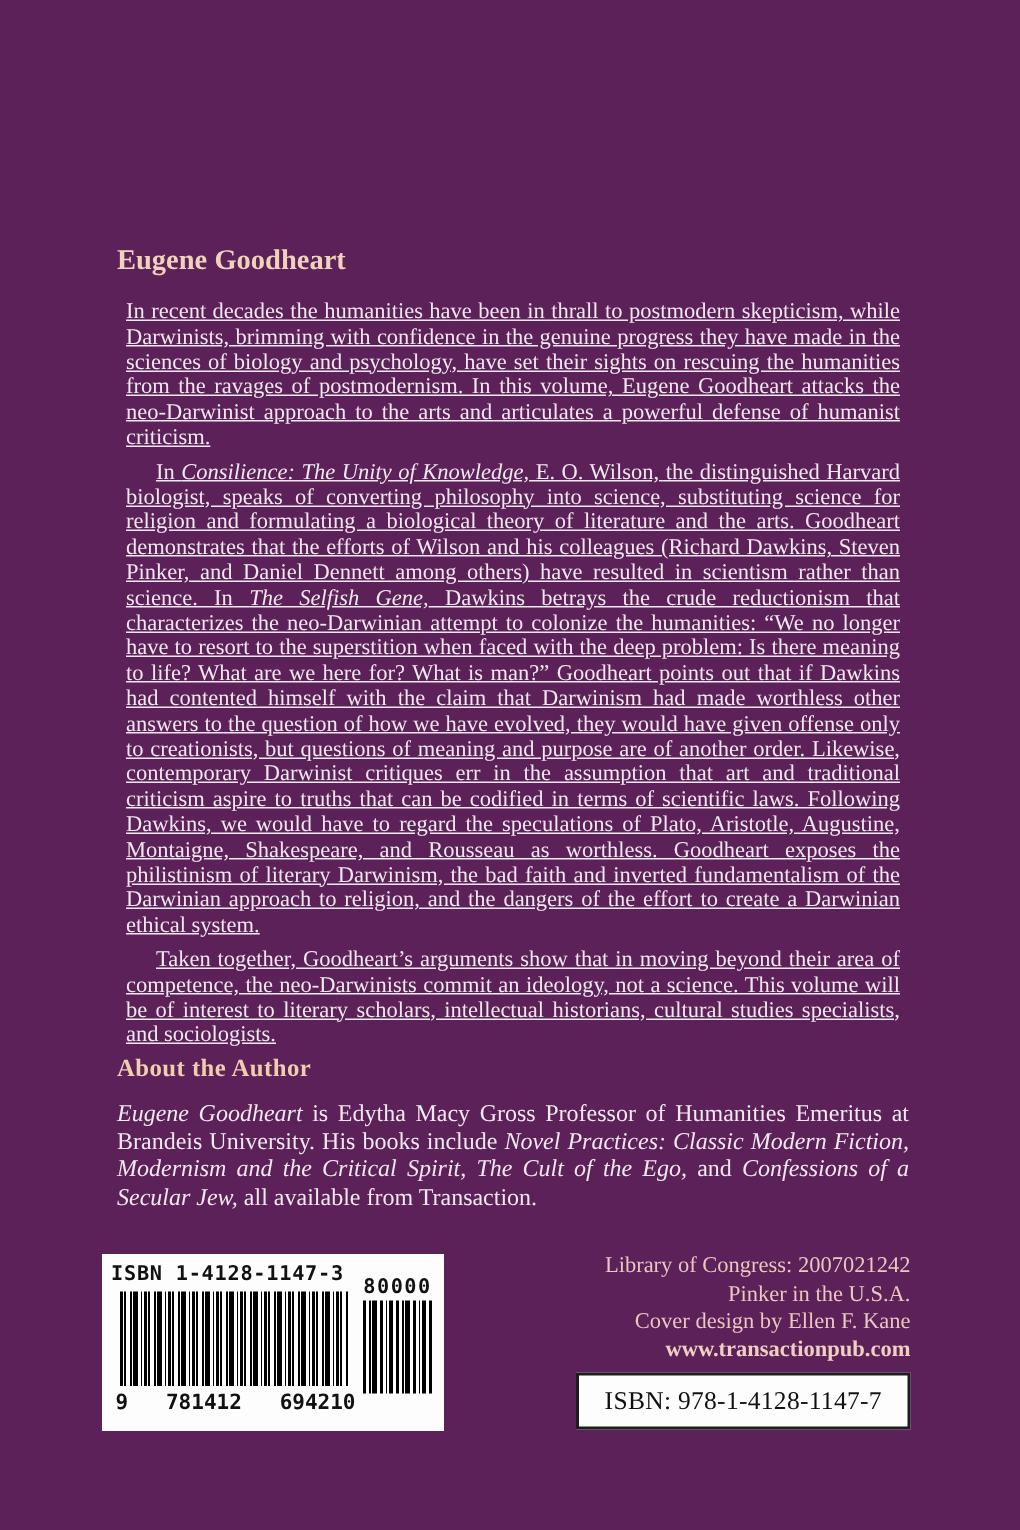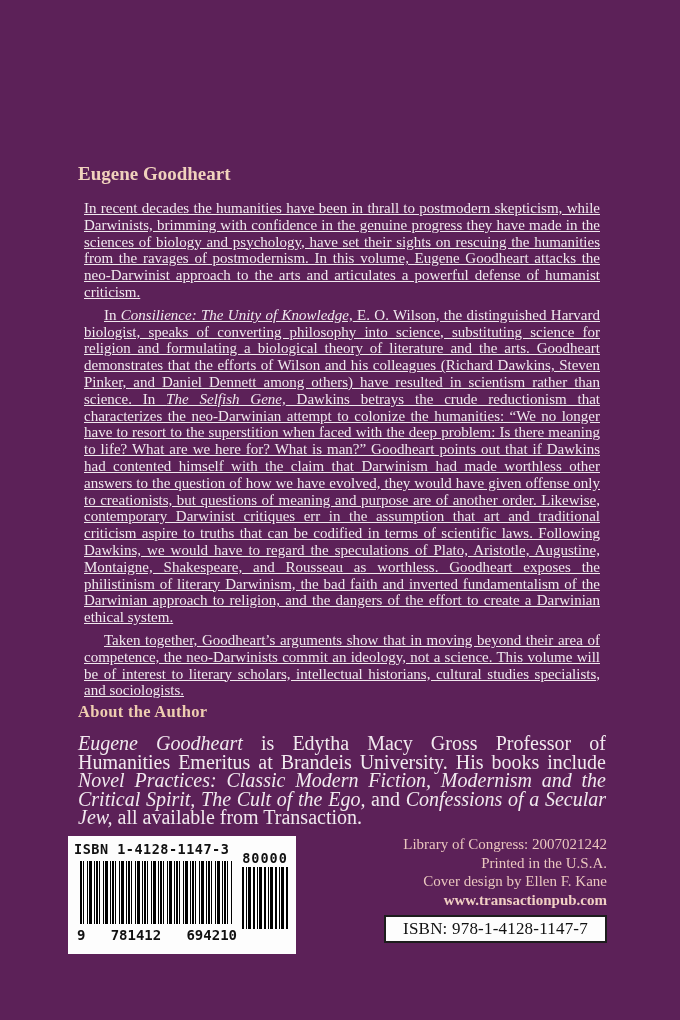--- a/index.html
+++ b/index.html
@@ -27,21 +27,21 @@
     color:#f1e9ef; font-size:15px; line-height:16.8px; text-align:justify;
   }
   .synopsis p { margin:6px;text-decoration:underline; }
   .synopsis p.indent { text-indent:20px; }
   .about-heading {
     position:absolute; left:78px; top:702px; width:528px; text-align:left;
     color:#efceb0; font-weight:bold; font-size:16.5px; letter-spacing:0.3px;
   }
   .bio {
     position:absolute; left:78px; top:734px; width:528px;
-    color:#f1e9ef; font-size:20px; line-height:18.6px; text-align:justify;
+    color:#f1e9ef; font-size:16px; line-height:18.6px; text-align:justify;
   }
   
   .barcode-box {
     position:absolute; left:68px; top:836px; width:228px; height:118px;
     background:#fdfdfd; color:#111;
   }
   .bc-isbn {
     position:absolute; left:6px; top:5px; width:162px; text-align:left;
     font-family:"DejaVu Sans Mono", monospace; font-weight:bold;
     font-size:13.5px; letter-spacing:0.5px; white-space:nowrap;
@@ -74,21 +74,21 @@
       #000 0 2px, transparent 2px 4px,
       #000 4px 5px, transparent 5px 6px,
       #000 6px 9px, transparent 9px 11px);
   }
   .credits {
     position:absolute; right:73px; top:835px; text-align:right;
     color:#eac7bf; font-size:15px; line-height:18.5px;
   }
   .credits .bold-line { font-weight:bold; color:#f0cfc3; }
   .isbn-box {
-    position:absolute; left:384px; top:915px; width:223px; height:28px;
+    position:absolute; left:384px; top:915px; width:223px; height:38px;
     background:#fdfdfd; border:2px solid #1d1d1d; box-sizing:border-box;
     display:flex; align-items:center; justify-content:center;
     color:#111; font-size:17px; letter-spacing:0.2px;
   }
 </style>
 </head>
 <body>
 
 <div class="cover">
 
@@ -113,21 +113,21 @@
     <div class="bc-bars-supp"></div>
     <div class="bc-digits">
       <span>9</span>
       <span>781412</span>
       <span>694210</span>
     </div>
   </div>
 
   <div class="credits">
     <div>Library of Congress: 2007021242</div>
-    <div>Printed in the U.S.A.</div>
+    <div>Pinker in the U.S.A.</div>
     <div>Cover design by Ellen F. Kane</div>
     <div class="bold-line">www.transactionpub.com</div>
   </div>
 
   <div class="isbn-box">
     <span>ISBN: 978-1-4128-1147-7</span>
   </div>
 
 </div>
 

